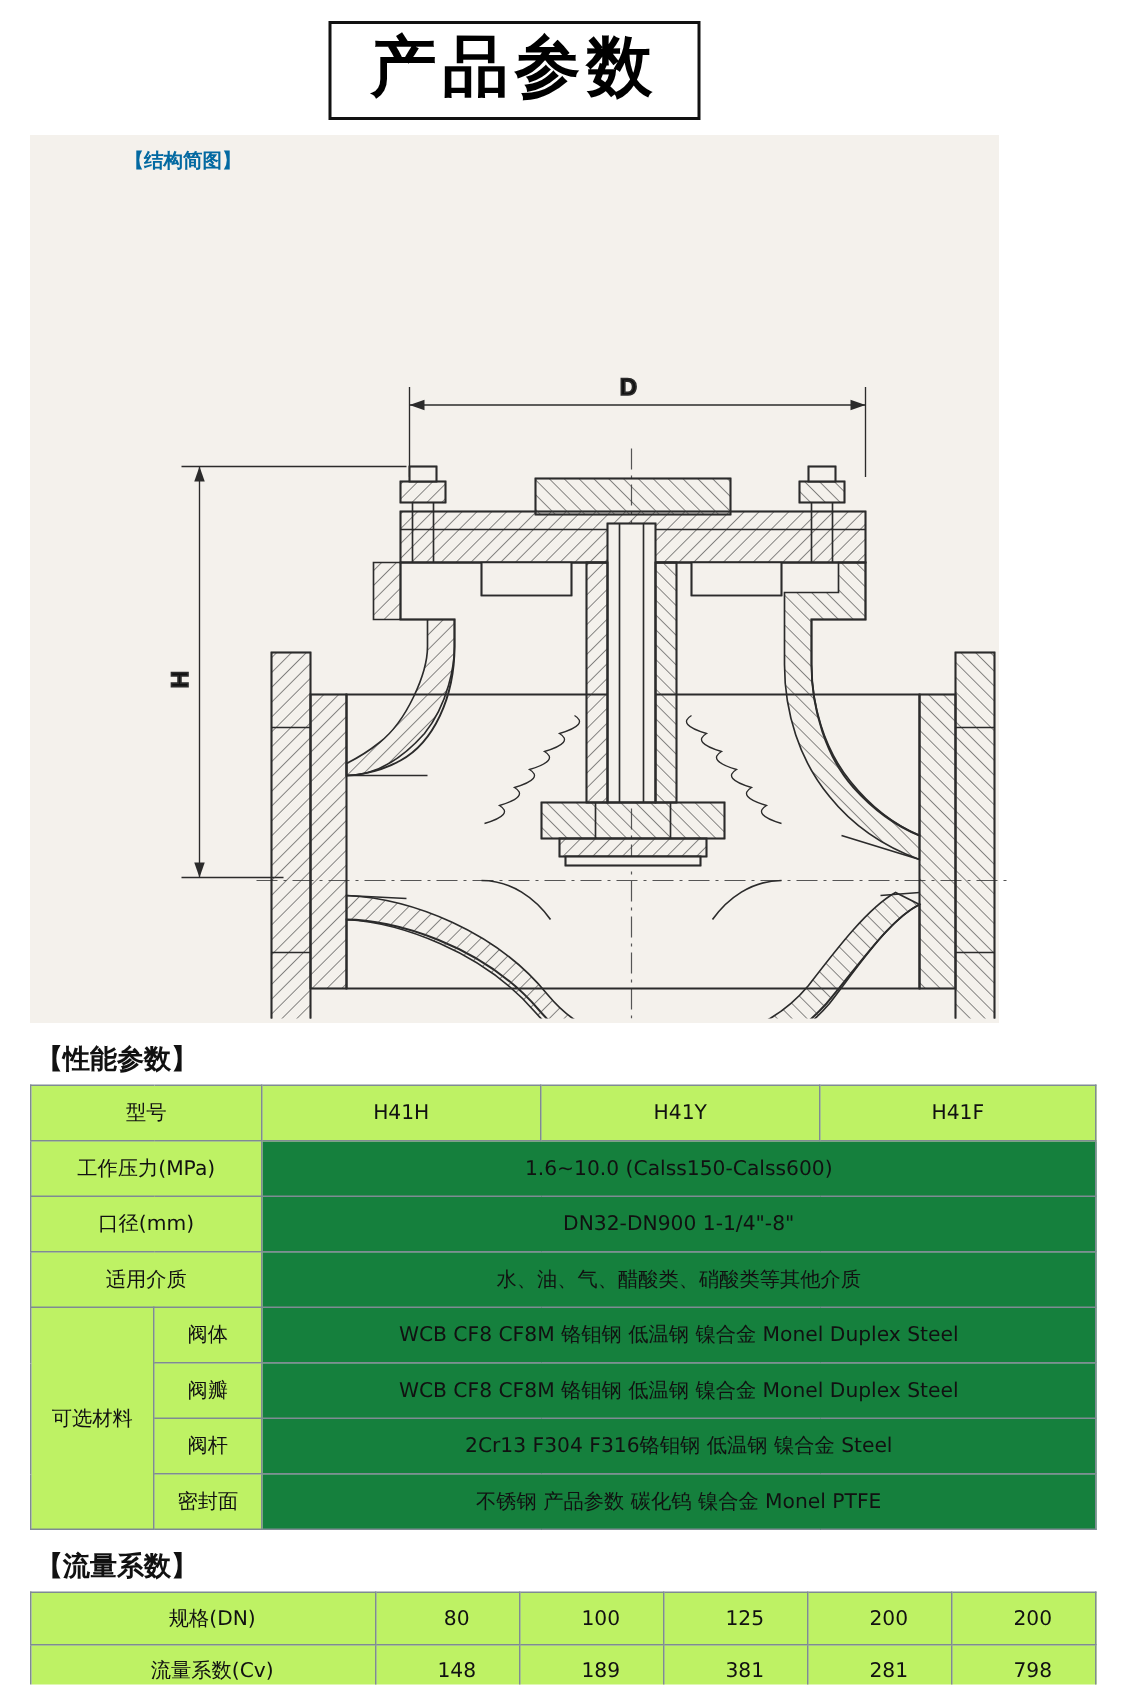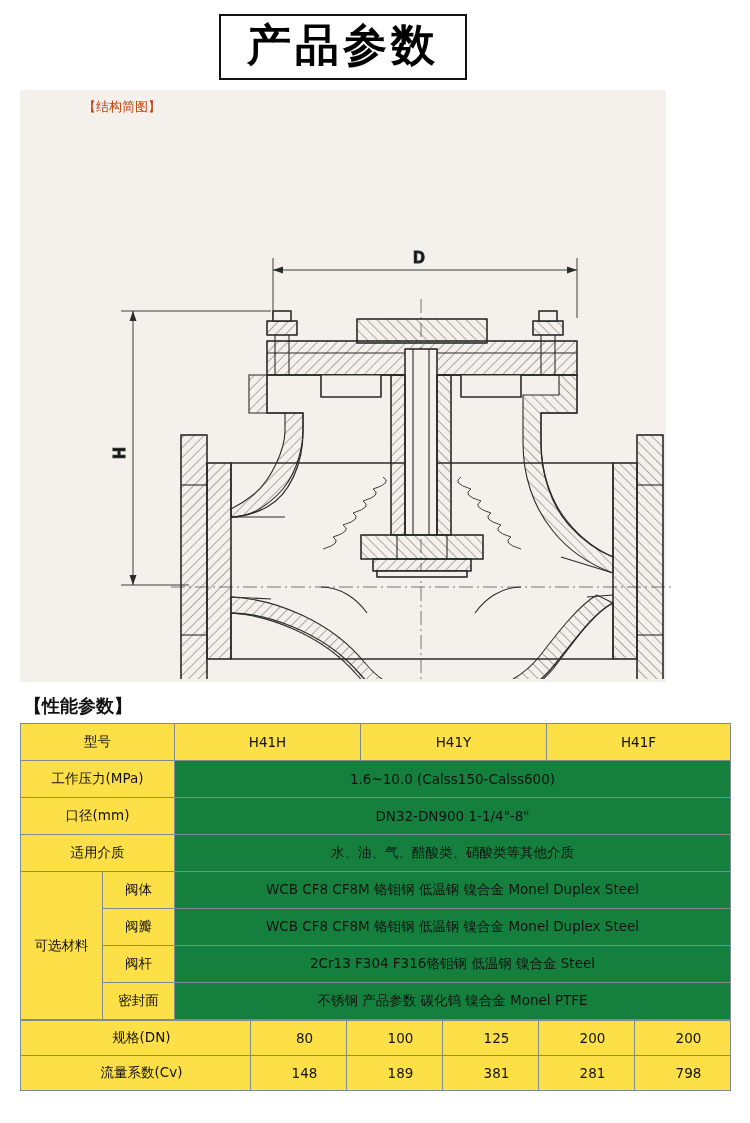--- a/index.html
+++ b/index.html
@@ -44,22 +44,22 @@
     margin: 0 20px;
     background: #f4f1ec;
     height: 590px;
     border: 1px solid #f4f1ec;
   }
   .panel-label {
     position: absolute;
     left: 62px;
     top: 7px;
     font-size: 13px;
-    font-weight: normal;
-    color: #c2410c;
+    font-weight: bold;
+    color: #0369a1;
     font-family: "DejaVu Sans", sans-serif;
   }
   .drawing {
     position: absolute;
     left: 0;
     top: 22px;
     width: 710px;
     height: 566px;
   }
   
@@ -73,21 +73,21 @@
   
   table.spec {
     border-collapse: collapse;
     width: 710px;
     margin: 0 20px;
     table-layout: fixed;
     font-family: "DejaVu Sans", sans-serif;
   }
   table.spec td {
     border: 1px solid #7f8b93;
-    background: #fde047;
+    background: #bef264;
     text-align: center;
     vertical-align: middle;
     font-size: 13.5px;
     height: 32px;
     padding: 2px 4px;
     color: #111;
   }
   table.spec td.val {
     background: #15803d;
   }
@@ -318,20 +318,21 @@
         <td>阀杆</td>
         <td colspan="3" class="val">2Cr13 F304 F316铬钼钢 低温钢 镍合金 Steel</td>
       </tr>
       <tr>
         <td>密封面</td>
         <td colspan="3" class="val">不锈钢 产品参数 碳化钨 镍合金 Monel PTFE</td>
       </tr>
     </tbody>
   </table>
 
+  <div class="sec-head">【流量系数】</div>
 
   <table class="spec flow">
     <colgroup>
       <col style="width:230px">
       <col style="width:96px">
         <col style="width:96px">
         <col style="width:96px">
         <col style="width:96px">
         <col style="width:96px">
     </colgroup>

